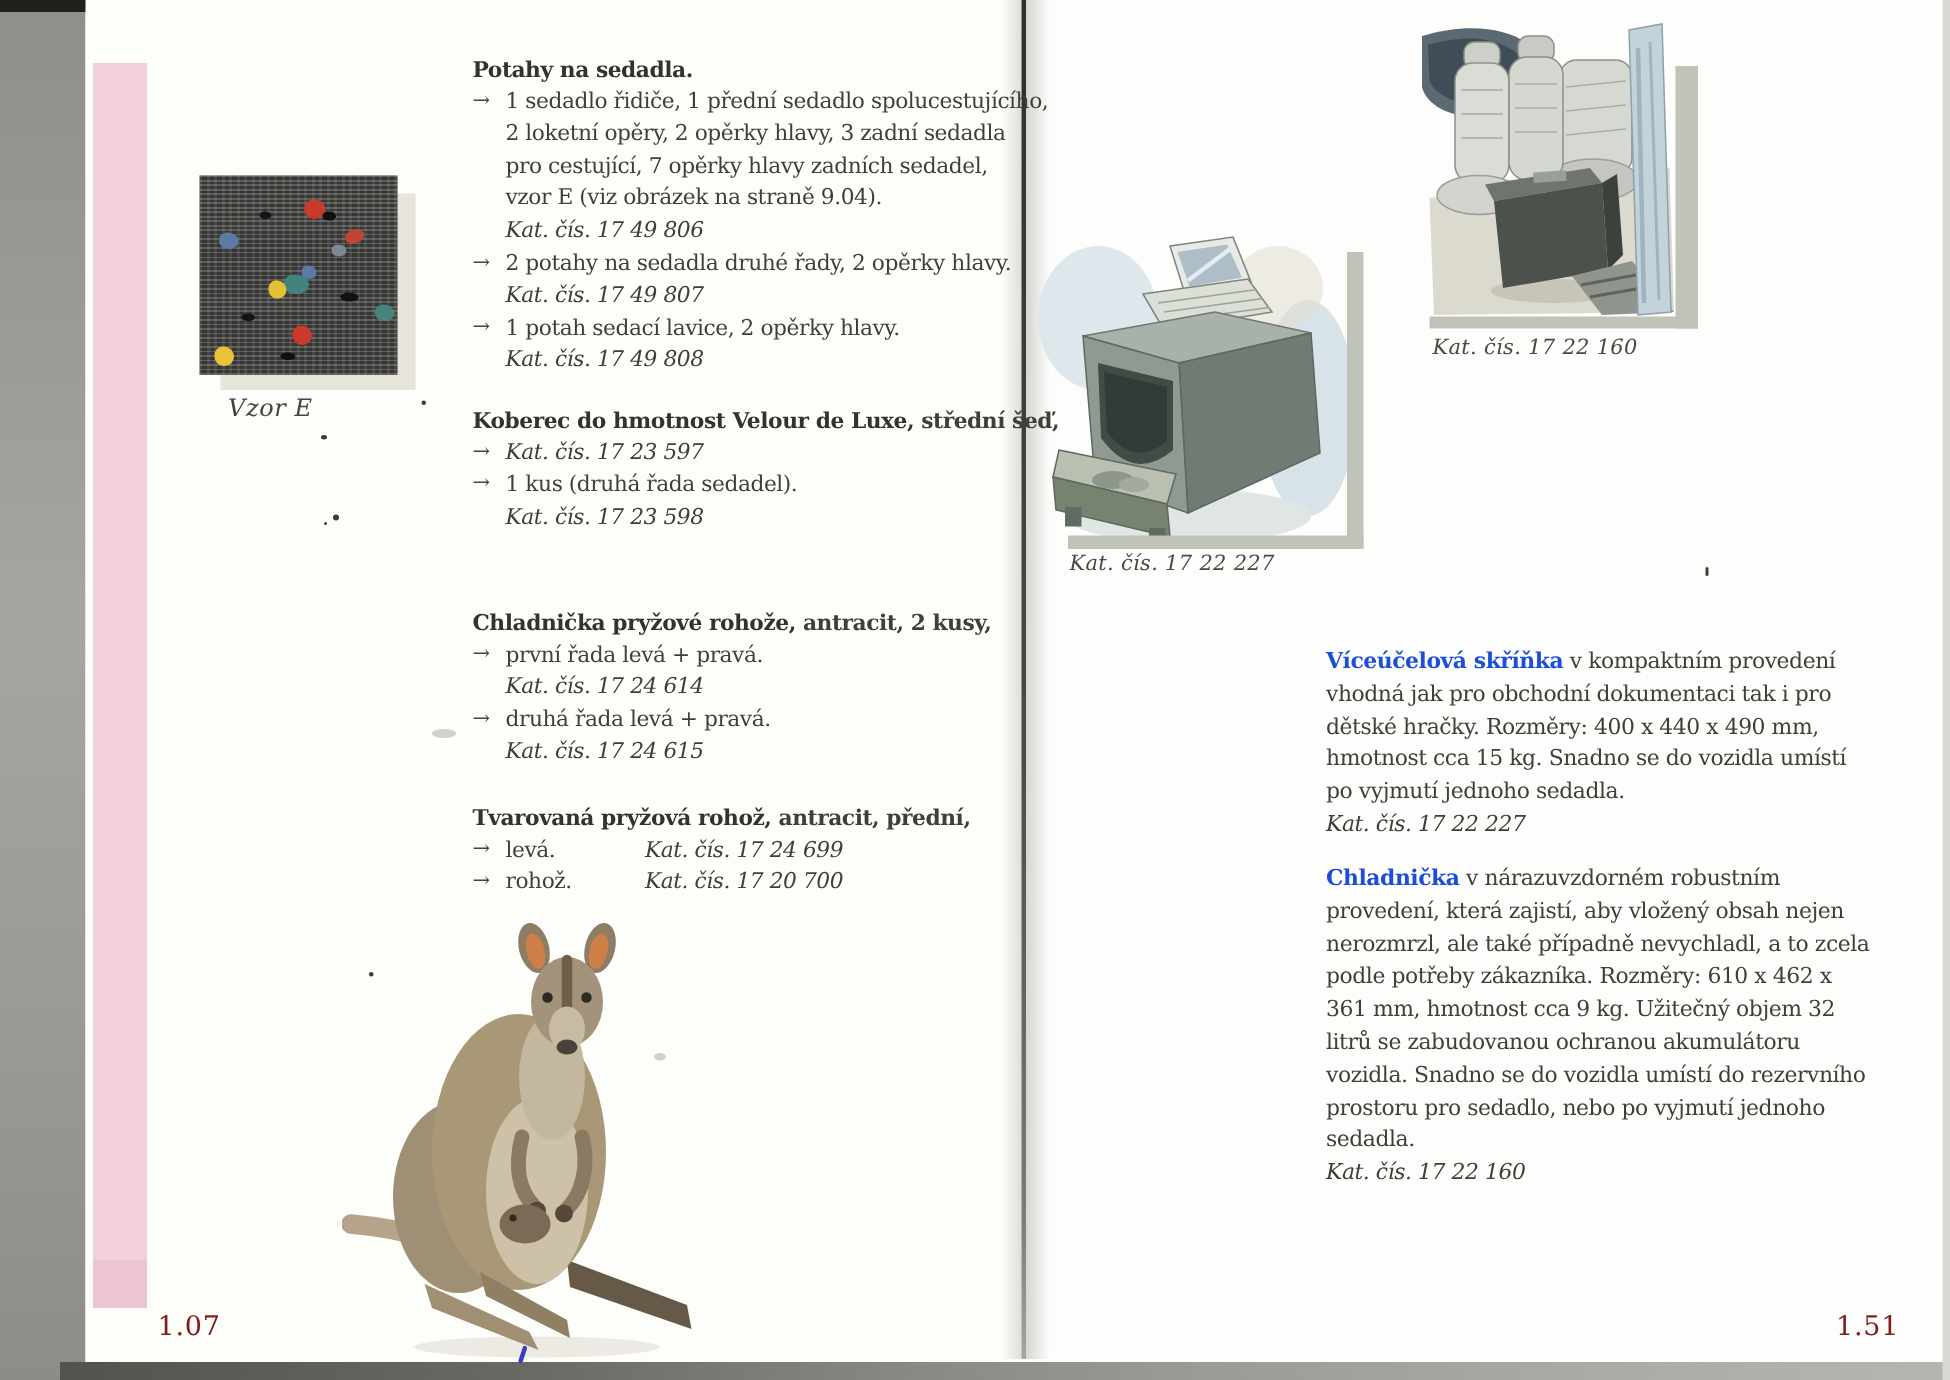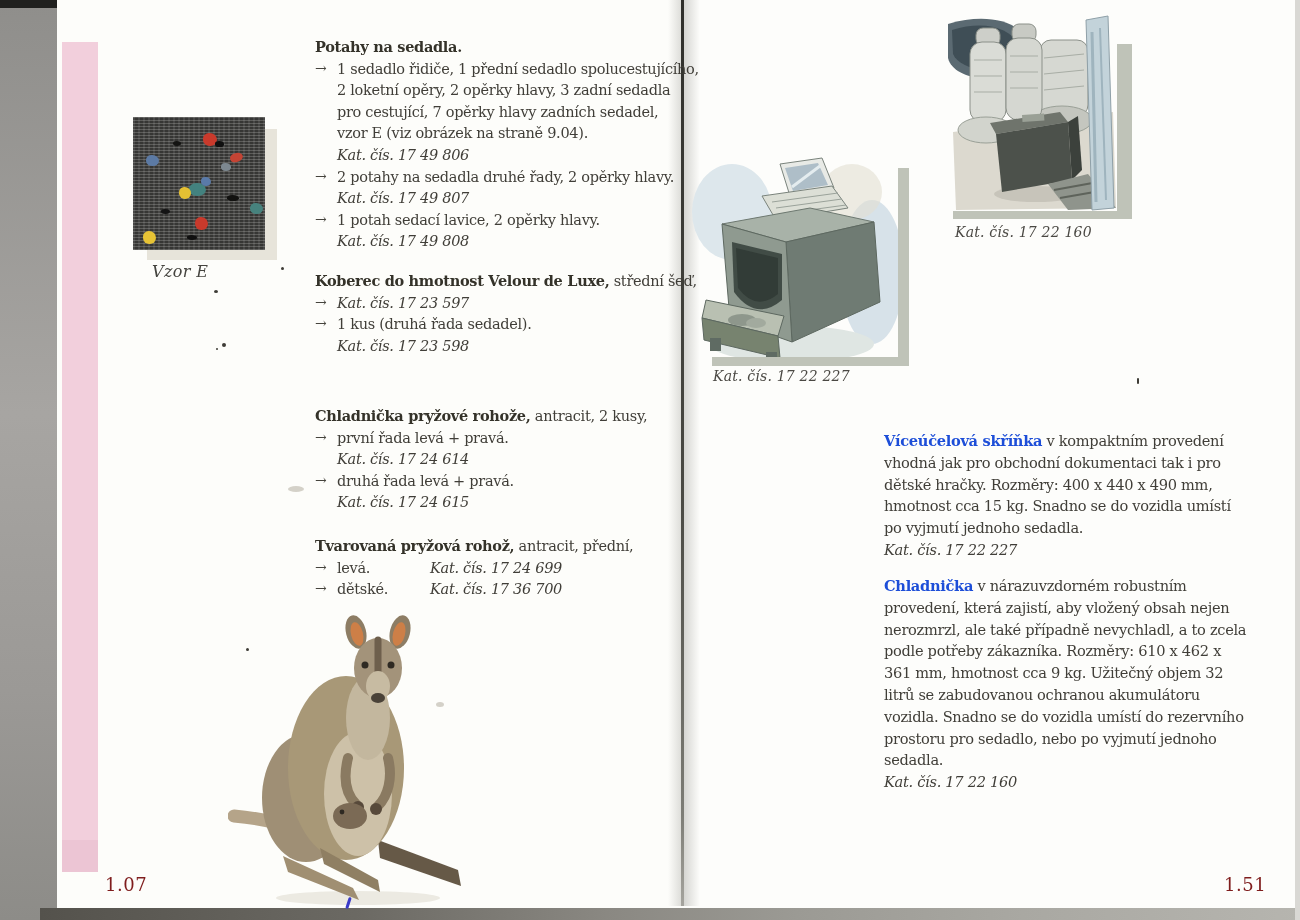--- a/index.html
+++ b/index.html
@@ -31,21 +31,21 @@
   .swatch{position:absolute;left:133px;top:117px;width:132px;height:133px;background:#3d3d3b;overflow:hidden;
     background-image:repeating-linear-gradient(0deg,rgba(230,230,225,0.22) 0px,rgba(230,230,225,0.22) 1px,rgba(0,0,0,0) 1px,rgba(0,0,0,0) 3px),
                      repeating-linear-gradient(90deg,rgba(255,255,255,0.06) 0px,rgba(255,255,255,0.06) 2px,rgba(0,0,0,0.12) 2px,rgba(0,0,0,0.12) 5px);}
   .dot{position:absolute;border-radius:45% 55% 50% 50%;}
   .swatch-caption{position:absolute;left:140px;top:262px;font-style:italic;font-size:16px;color:#45443f;letter-spacing:0.4px;margin-left:12px;}
 
   
   .col-left{position:absolute;left:315px;width:372px;color:#403e38;font-size:14.5px;
     line-height:21.6px;letter-spacing:-0.3px;}
   .sec-title{font-weight:bold;white-space:nowrap;color:#343229;}
-  .sec-title .sub{font-weight:normal;color:#403e38;}
+  .sec-title .sub{font-weight:bold;color:#403e38;}
   .item{position:relative;padding-left:22px;}
   .item .arrow{position:absolute;left:0;top:-1px;font-size:14px;color:#45433c;}
   .ln{white-space:nowrap;}
   .kat{font-style:italic;white-space:nowrap;}
   .pairrow{position:relative;padding-left:22px;white-space:nowrap;}
   .pairrow .arrow{position:absolute;left:0;top:-1px;font-size:14px;color:#45433c;}
   .pairrow .kat2{position:absolute;left:115px;top:0;font-style:italic;}
 
   
   .para{position:absolute;left:884px;width:368px;color:#403e38;font-size:14.6px;
@@ -153,22 +153,22 @@
 
   <div class="col-left" style="top:535px;">
     <div class="sec-title"><span>Tvarovaná pryžová rohož,</span><span class="sub"> antracit, přední,</span></div>
     <div class="pairrow">
       <span class="arrow">→</span>
       <span>levá.</span>
       <span class="kat2">Kat. čís. 17 24 699</span>
     </div>
     <div class="pairrow">
       <span class="arrow">→</span>
-      <span>dětské.</span>
-      <span class="kat2">Kat. čís. 17 36 700</span>
+      <span>rohož.</span>
+      <span class="kat2">Kat. čís. 17 20 700</span>
     </div>
   </div>
 
   <svg style="left:228px;top:610px;" width="244" height="298" viewBox="0 0 244 298">
     <ellipse cx="130" cy="288" rx="82" ry="7" fill="#eceae2"></ellipse>
     <path d="M6,206 C50,210 82,222 102,238" stroke="#b5a489" stroke-width="13" fill="none" stroke-linecap="round"></path>
     <polygon points="150,230 230,260 233,276 152,248" fill="#665947"></polygon>
     <ellipse cx="78" cy="188" rx="44" ry="64" fill="#9f8f75"></ellipse>
     <ellipse cx="118" cy="158" rx="58" ry="92" fill="#a89877"></ellipse>
     <ellipse cx="130" cy="184" rx="34" ry="62" fill="#cdc1a8"></ellipse>

